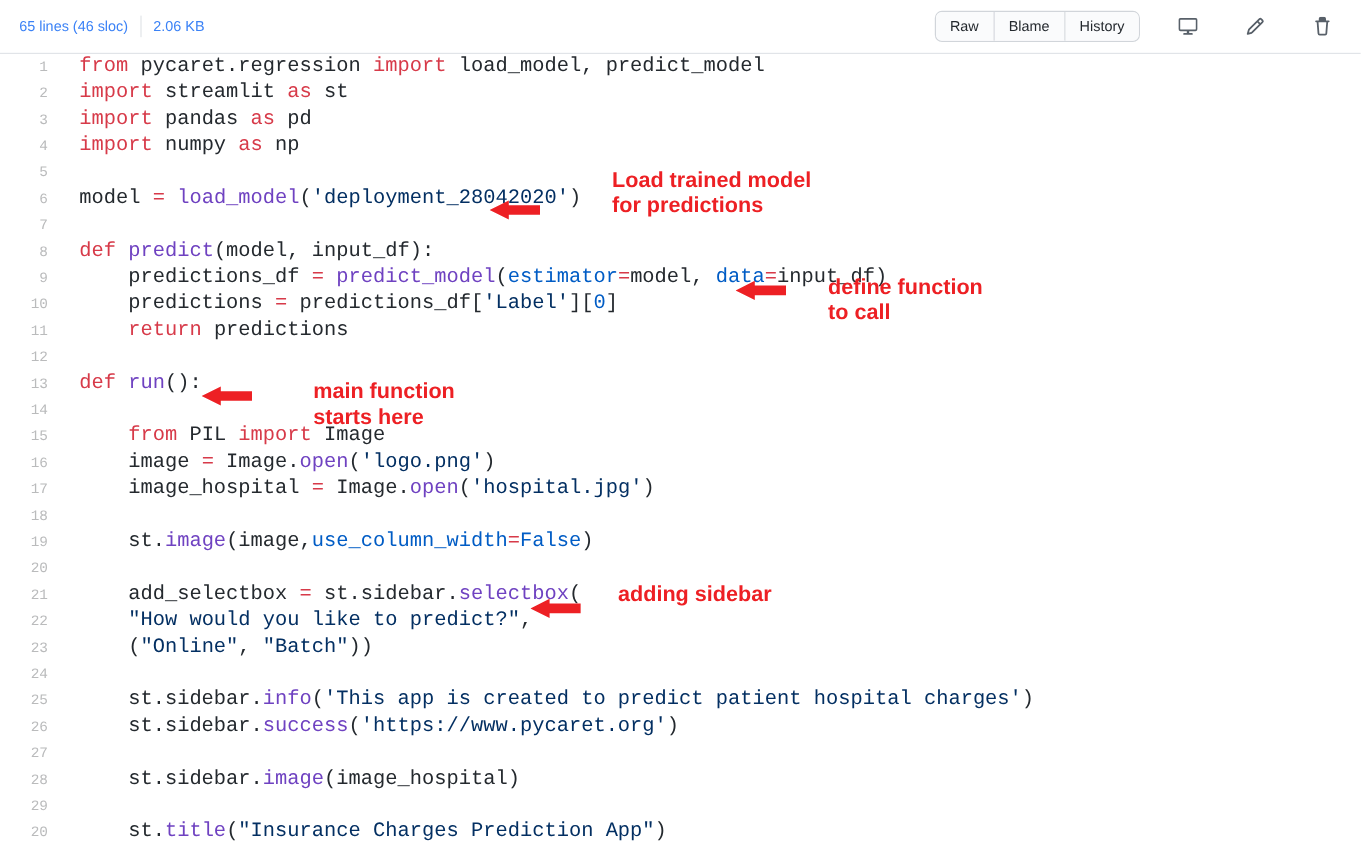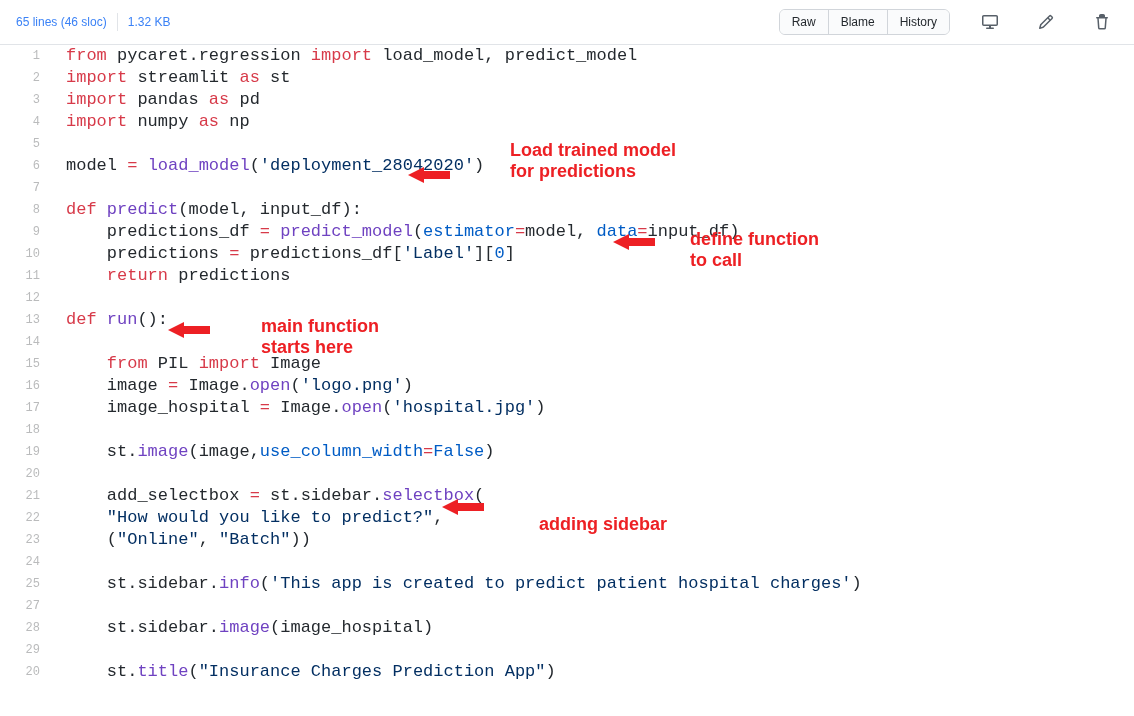--- a/index.html
+++ b/index.html
@@ -119,21 +119,21 @@
       display: block;
     }
   </style>
 </head>
 <body>
 
 <div class="file-header">
   <div class="file-info">
     <span>65 lines (46 sloc)</span>
     <span class="divider"></span>
-    <span>1.32 KB</span>
+    <span>2.06 KB</span>
   </div>
   <div class="header-actions">
     <div class="btn-group">
       <button class="btn">Raw</button>
       <button class="btn">Blame</button>
       <button class="btn">History</button>
     </div>
     <button class="icon-btn">
       <svg width="16" height="16" viewBox="0 0 16 16">
           <path d="M0 2.75C0 1.784.784 1 1.75 1h12.5c.966 0 1.75.784 1.75 1.75v7.5A1.75 1.75 0 0114.25 12H9v1.5h2.25a.75.75 0 010 1.5h-6.5a.75.75 0 010-1.5H7V12H1.75A1.75 1.75 0 010 10.25v-7.5zM1.75 2.5a.25.25 0 00-.25.25v7.5c0 .138.112.25.25.25h12.5a.25.25 0 00.25-.25v-7.5a.25.25 0 00-.25-.25H1.75z"></path>
@@ -247,20 +247,24 @@
     </div>
     <div class="code-line">
       <div class="line-number">24</div>
       <div class="line-content"></div>
     </div>
     <div class="code-line">
       <div class="line-number">25</div>
       <div class="line-content">    st.sidebar.<span class="pl-en">info</span>(<span class="pl-s">'This app is created to predict patient hospital charges'</span>)</div>
     </div>
     <div class="code-line">
+      <div class="line-number">26</div>
+      <div class="line-content">    st.sidebar.<span class="pl-en">success</span>(<span class="pl-s">'https://www.pycaret.org'</span>)</div>
+    </div>
+    <div class="code-line">
       <div class="line-number">27</div>
       <div class="line-content"></div>
     </div>
     <div class="code-line">
       <div class="line-number">28</div>
       <div class="line-content">    st.sidebar.<span class="pl-en">image</span>(image_hospital)</div>
     </div>
     <div class="code-line">
       <div class="line-number">29</div>
       <div class="line-content"></div>
@@ -294,20 +298,20 @@
 <div class="annotation" style="top:316px; left:261px;">
   <div>main function</div>
   <div>starts here</div>
 </div>
 <div class="arrow" style="top:320px; left:168px;">
   <svg width="42" height="20">
       <polygon points="0,10 16,2 16,6 42,6 42,14 16,14 16,18" fill="#ed2024"></polygon>
     </svg>
 </div>
 
-<div class="annotation" style="top:514px; left:515px;margin-left:24px;">
+<div class="annotation" style="top:485px; left:515px;">
   <div>adding sidebar</div>
 </div>
 <div class="arrow" style="top:497px; left:442px;">
   <svg width="42" height="20">
       <polygon points="0,10 16,2 16,6 42,6 42,14 16,14 16,18" fill="#ed2024"></polygon>
     </svg>
 </div>
 
 </body></html>

